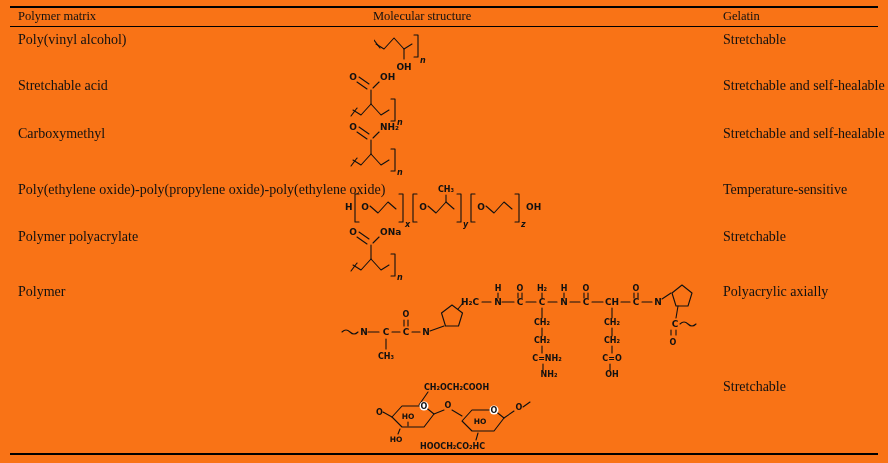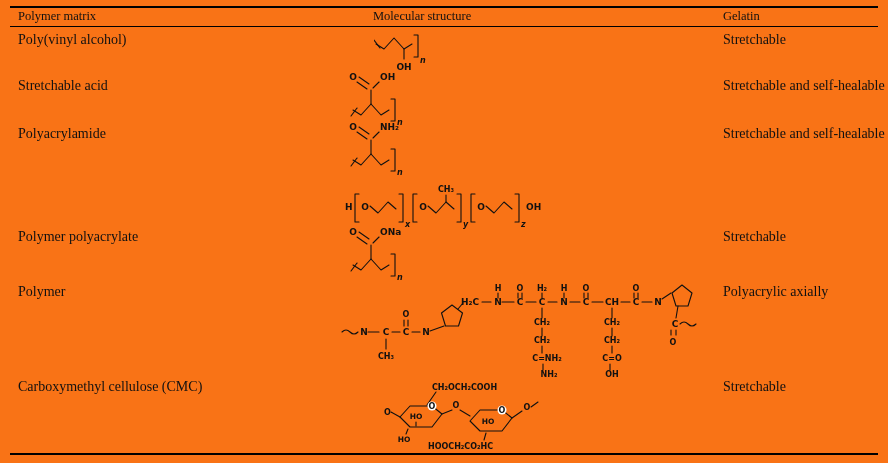--- a/index.html
+++ b/index.html
@@ -31,31 +31,32 @@
   <div class="hdr" style="top:9px;left:373px">Molecular structure</div>
   <div class="hdr" style="top:9px;left:723px">Gelatin</div>
   <div class="rule thin" style="top:26px"></div>
 
   <div class="cell name" style="top:32px">Poly(vinyl alcohol)</div>
   <div class="cell feat" style="top:32px">Stretchable</div>
 
   <div class="cell name" style="top:78px">Stretchable acid</div>
   <div class="cell feat" style="top:78px">Stretchable and self-healable</div>
 
-  <div class="cell name" style="top:126px">Polyacrylamide</div>
+  <div class="cell name" style="top:126px">Carboxymethyl</div>
   <div class="cell feat" style="top:126px">Stretchable and self-healable</div>
 
+  <div class="cell name" style="top:182px">Poly(ethylene oxide)-poly(propylene oxide)-poly(ethylene oxide)</div>
+  <div class="cell feat" style="top:182px">Temperature-sensitive</div>
 
   <div class="cell name" style="top:229px">Polymer polyacrylate</div>
   <div class="cell feat" style="top:229px">Stretchable</div>
 
   <div class="cell name" style="top:284px">Polymer</div>
   <div class="cell feat" style="top:284px">Polyacrylic axially</div>
 
-  <div class="cell name" style="top:379px">Carboxymethyl cellulose (CMC)</div>
   <div class="cell feat" style="top:379px">Stretchable</div>
 
   <div class="struct" style="left:374px;top:31px">
     <svg width="75" height="45" viewBox="0 0 75 45">
       <g>
         <path d="M0,9 L6,17"></path>
         <path d="M2,13 L10,18 L20,7 L30,18 L38,13"></path>
         <path d="M30,18 L30,28"></path>
         <path d="M40,4 H44 V26 H40"></path>
       </g>
@@ -213,21 +214,21 @@
       <text x="46" y="52" text-anchor="middle">C</text>
       <text x="66" y="52" text-anchor="middle">C</text>
       <text x="86" y="52" text-anchor="middle">N</text>
       <text x="66" y="34" text-anchor="middle" class="s8">O</text>
       <text x="46" y="76" text-anchor="middle" class="s8">CH₃</text>
       <text x="335" y="44" text-anchor="middle">C</text>
       <text x="333" y="62" text-anchor="middle" class="s8">O</text>
     </svg>
   </div>
 
-  <div class="struct" style="left:382px;top:381px">
+  <div class="struct" style="left:374px;top:381px">
     <svg width="185" height="70" viewBox="0 0 185 70">
       <g>
         <path d="M54,11 L45,24"></path>
         <path d="M18,36 L28,25 L50,25 L60,33 L50,46 L28,46 Z"></path>
         <path d="M9,31 L18,36"></path>
         <path d="M26,48 L24,53"></path>
         <path d="M34,41 V45"></path>
         <path d="M60,33 L70,29"></path>
         <path d="M78,29 L88,35"></path>
         <path d="M88,40 L98,29 L120,29 L130,37 L120,50 L98,50 Z"></path>

